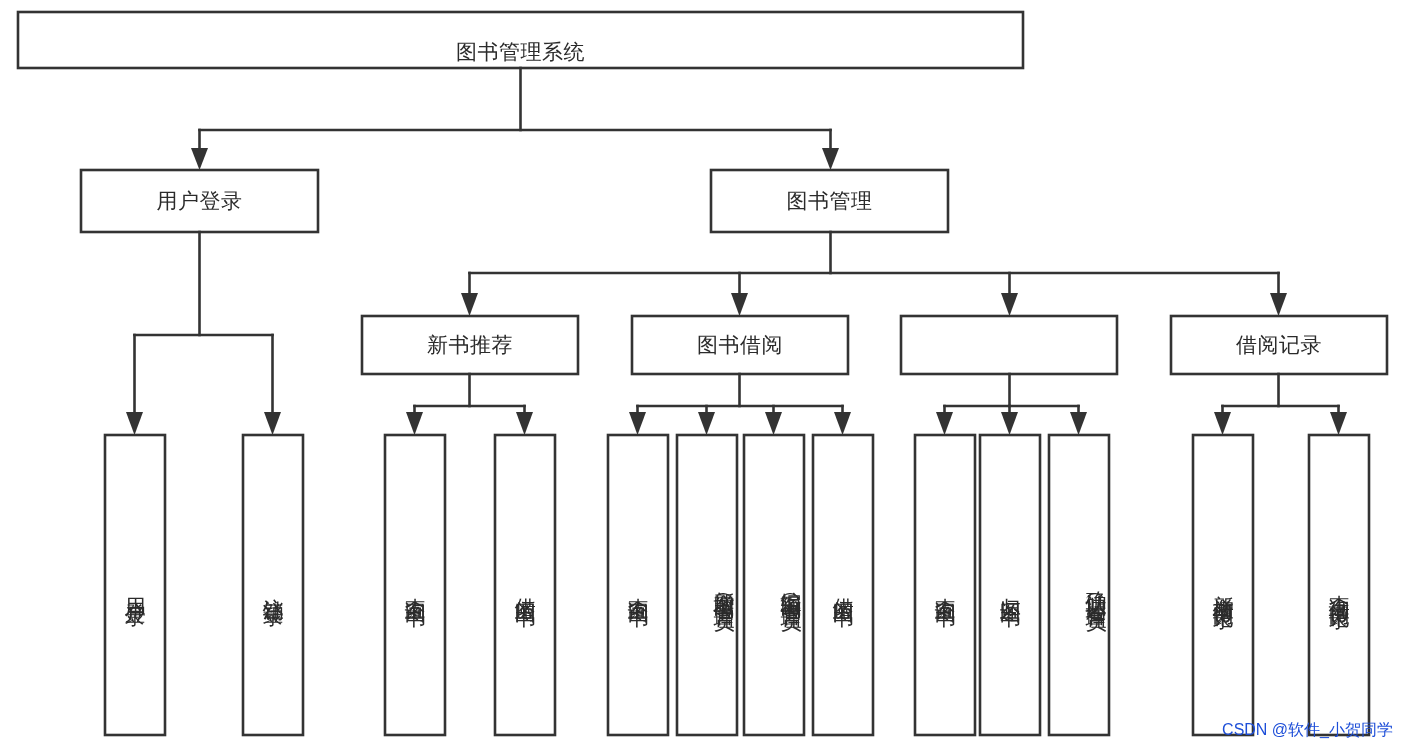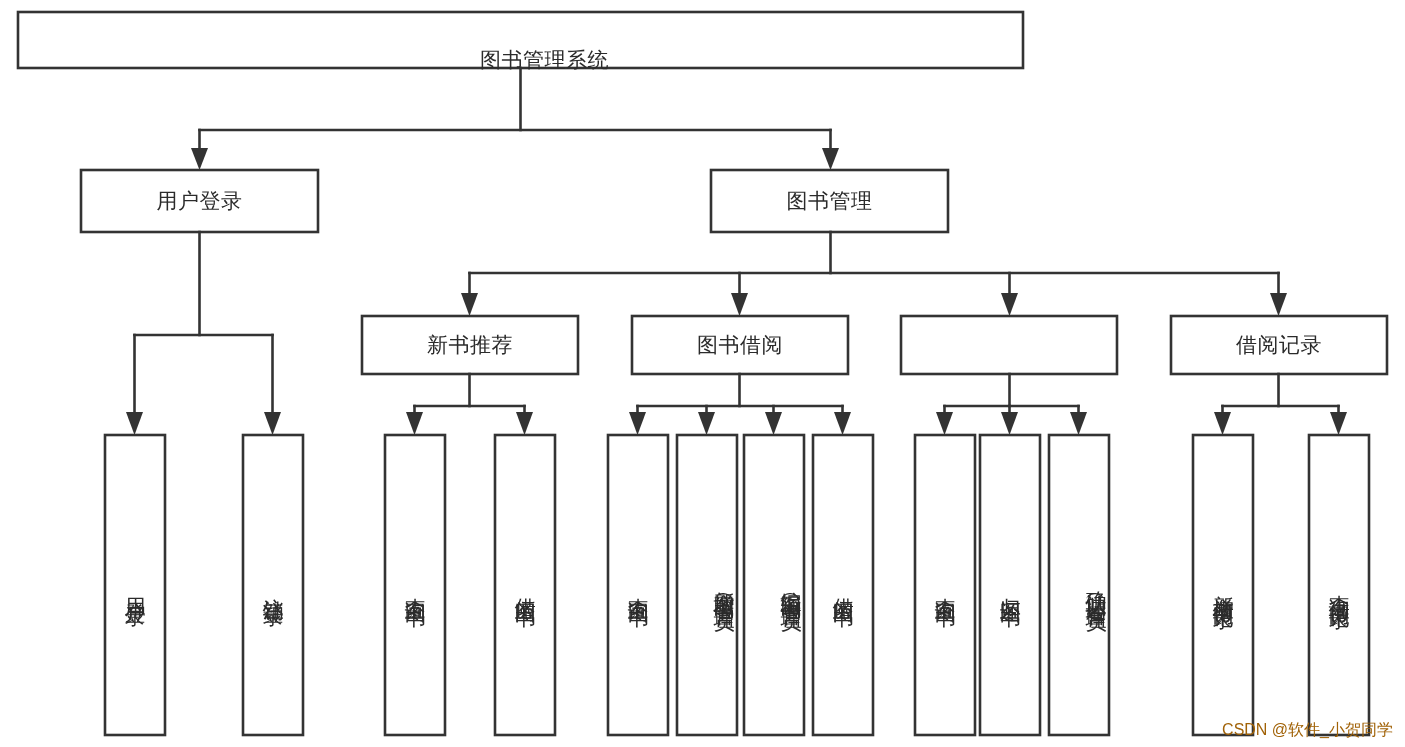--- a/index.html
+++ b/index.html
@@ -62,21 +62,21 @@
     font-size: 21px;
     letter-spacing: 3px;
     line-height: 1.25;
     padding-top: 4px;
   }
   .watermark {
     position: absolute;
     right: 12px;
     bottom: 6px;
     font-size: 16px;
-    color: #a16207;
+    color: #1d4ed8;
     font-family: "Liberation Sans", "DejaVu Sans", sans-serif;
     white-space: nowrap;
     pointer-events: none;
   }
 </style>
 </head>
 <body>
 
 <div id="diagram-root">
 
@@ -164,21 +164,21 @@
 
     <rect class="node-box" x="915" y="435" width="60" height="300"></rect>
     <rect class="node-box" x="980" y="435" width="60" height="300"></rect>
     <rect class="node-box" x="1049" y="435" width="60" height="300"></rect>
 
     <rect class="node-box" x="1193" y="435" width="60" height="300"></rect>
     <rect class="node-box" x="1309" y="435" width="60" height="300"></rect>
 
   </svg>
 
-  <div class="node-label horizontal" style="left:18px; top:24px; width:1005px; height:72px;margin-left:24px;">图书管理系统</div>
+  <div class="node-label horizontal" style="left:18px; top:16px; width:1005px; height:72px;">图书管理系统</div>
 
   <div class="node-label horizontal" style="left:81px; top:170px; width:237px; height:62px;">用户登录</div>
 
   <div class="node-label horizontal" style="left:711px; top:170px; width:237px; height:62px;">图书管理</div>
 
   <div class="node-label horizontal" style="left:362px; top:316px; width:216px; height:58px;">新书推荐</div>
 
   <div class="node-label horizontal" style="left:632px; top:316px; width:216px; height:58px;">图书借阅</div>
 
 

